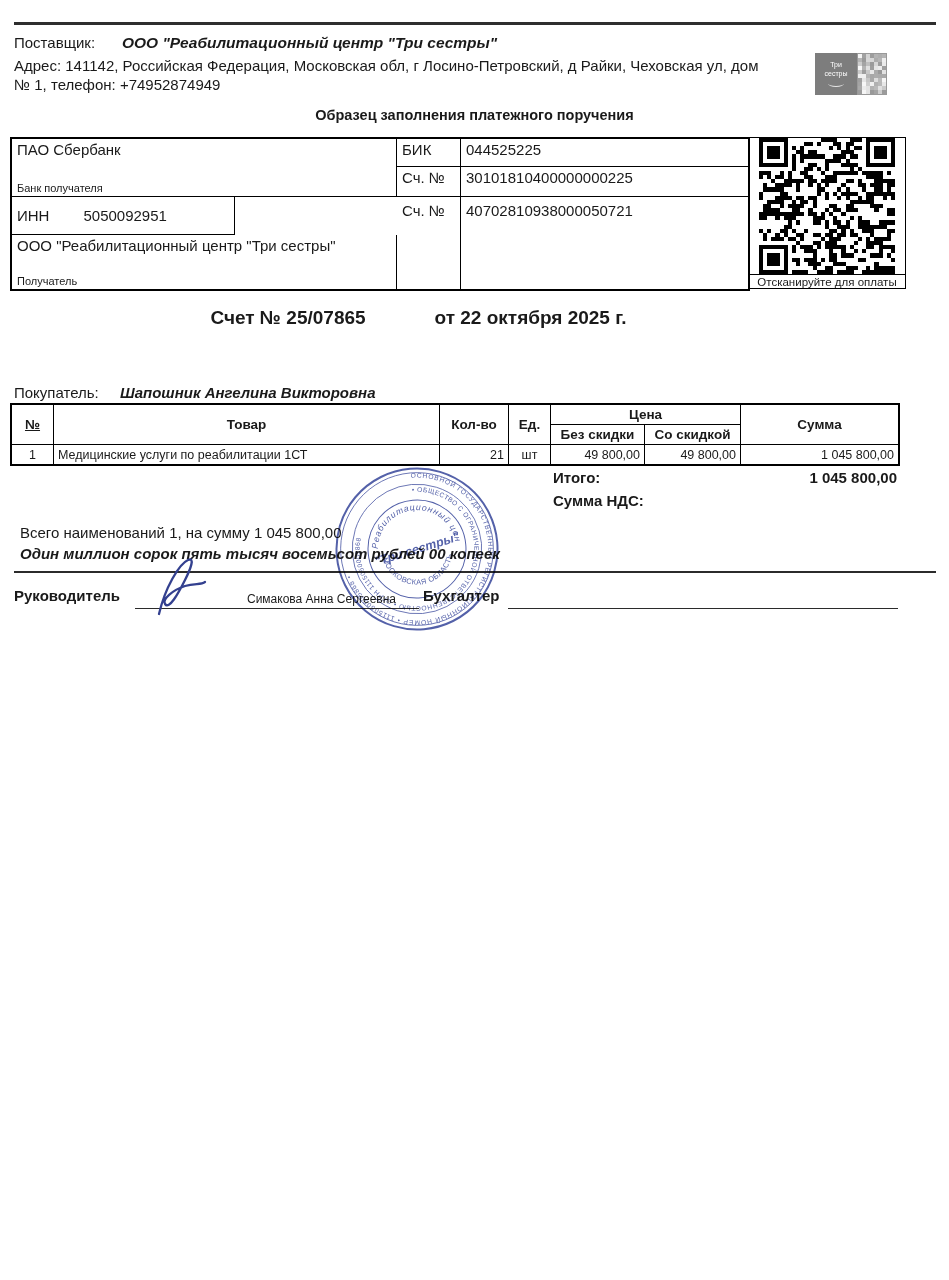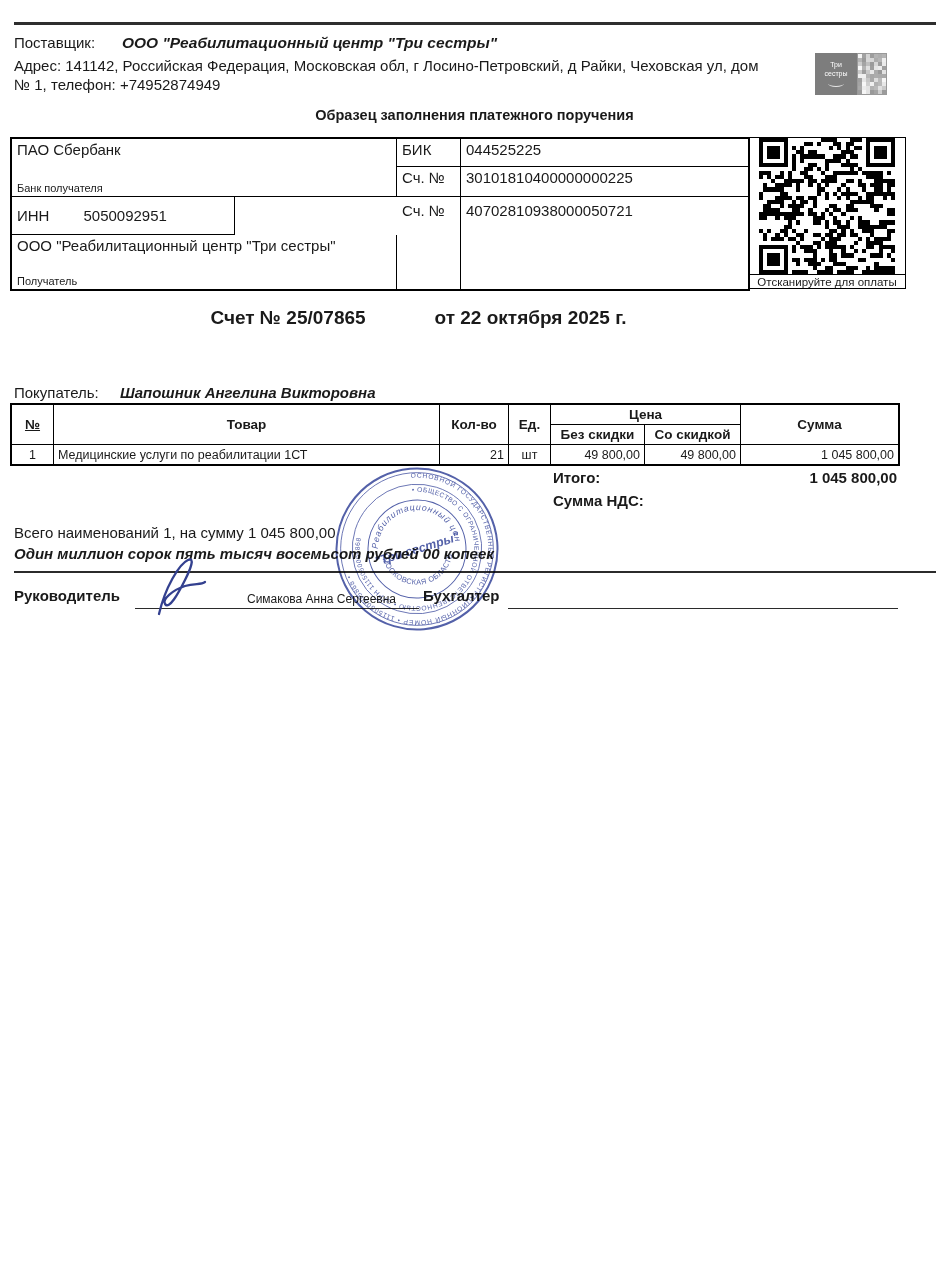--- a/index.html
+++ b/index.html
@@ -73,21 +73,21 @@
   .d-pnd { grid-area:3/5/4/6; border-right:1px solid #000; justify-content:flex-end; }
   .d-pd  { grid-area:3/6/4/7; border-right:1px solid #000; justify-content:flex-end; }
   .d-sum { grid-area:3/7/4/8; justify-content:flex-end; }
 
   
   .totals { position:absolute; left:553px; top:466px; width:344px; font-weight:700; font-size:15px; }
   .totals-row { display:flex; height:23px; align-items:center; }
   .totals-label { flex:0 0 200px; }
   .totals-value { flex:1; text-align:right; }
 
-  .summary { position:absolute; left:14px; top:524px; font-size:15px; }
+  .summary { position:absolute; left:20px; top:524px; font-size:15px; }
   .amount-words { font-weight:700; font-style:italic; margin-top:4px; }
 
   
   .sig { position:absolute; left:0; top:582px; width:757px; height:60px; }
   .sig-label { position:absolute; font-weight:700; font-size:15px; top:5px; }
   .sig-label.dir { left:14px; } .sig-label.acc { left:423px; }
   .sig-line { position:absolute; top:26px; border-top:1.5px solid #2b2b2b; }
   .sig-line.l1 { left:135px; width:284px; } .sig-line.l2 { left:508px; width:390px; }
   .sig-name { position:absolute; left:247px; top:10px; font-size:12px; }
   .autograph { position:absolute; left:145px; top:-30px; }

